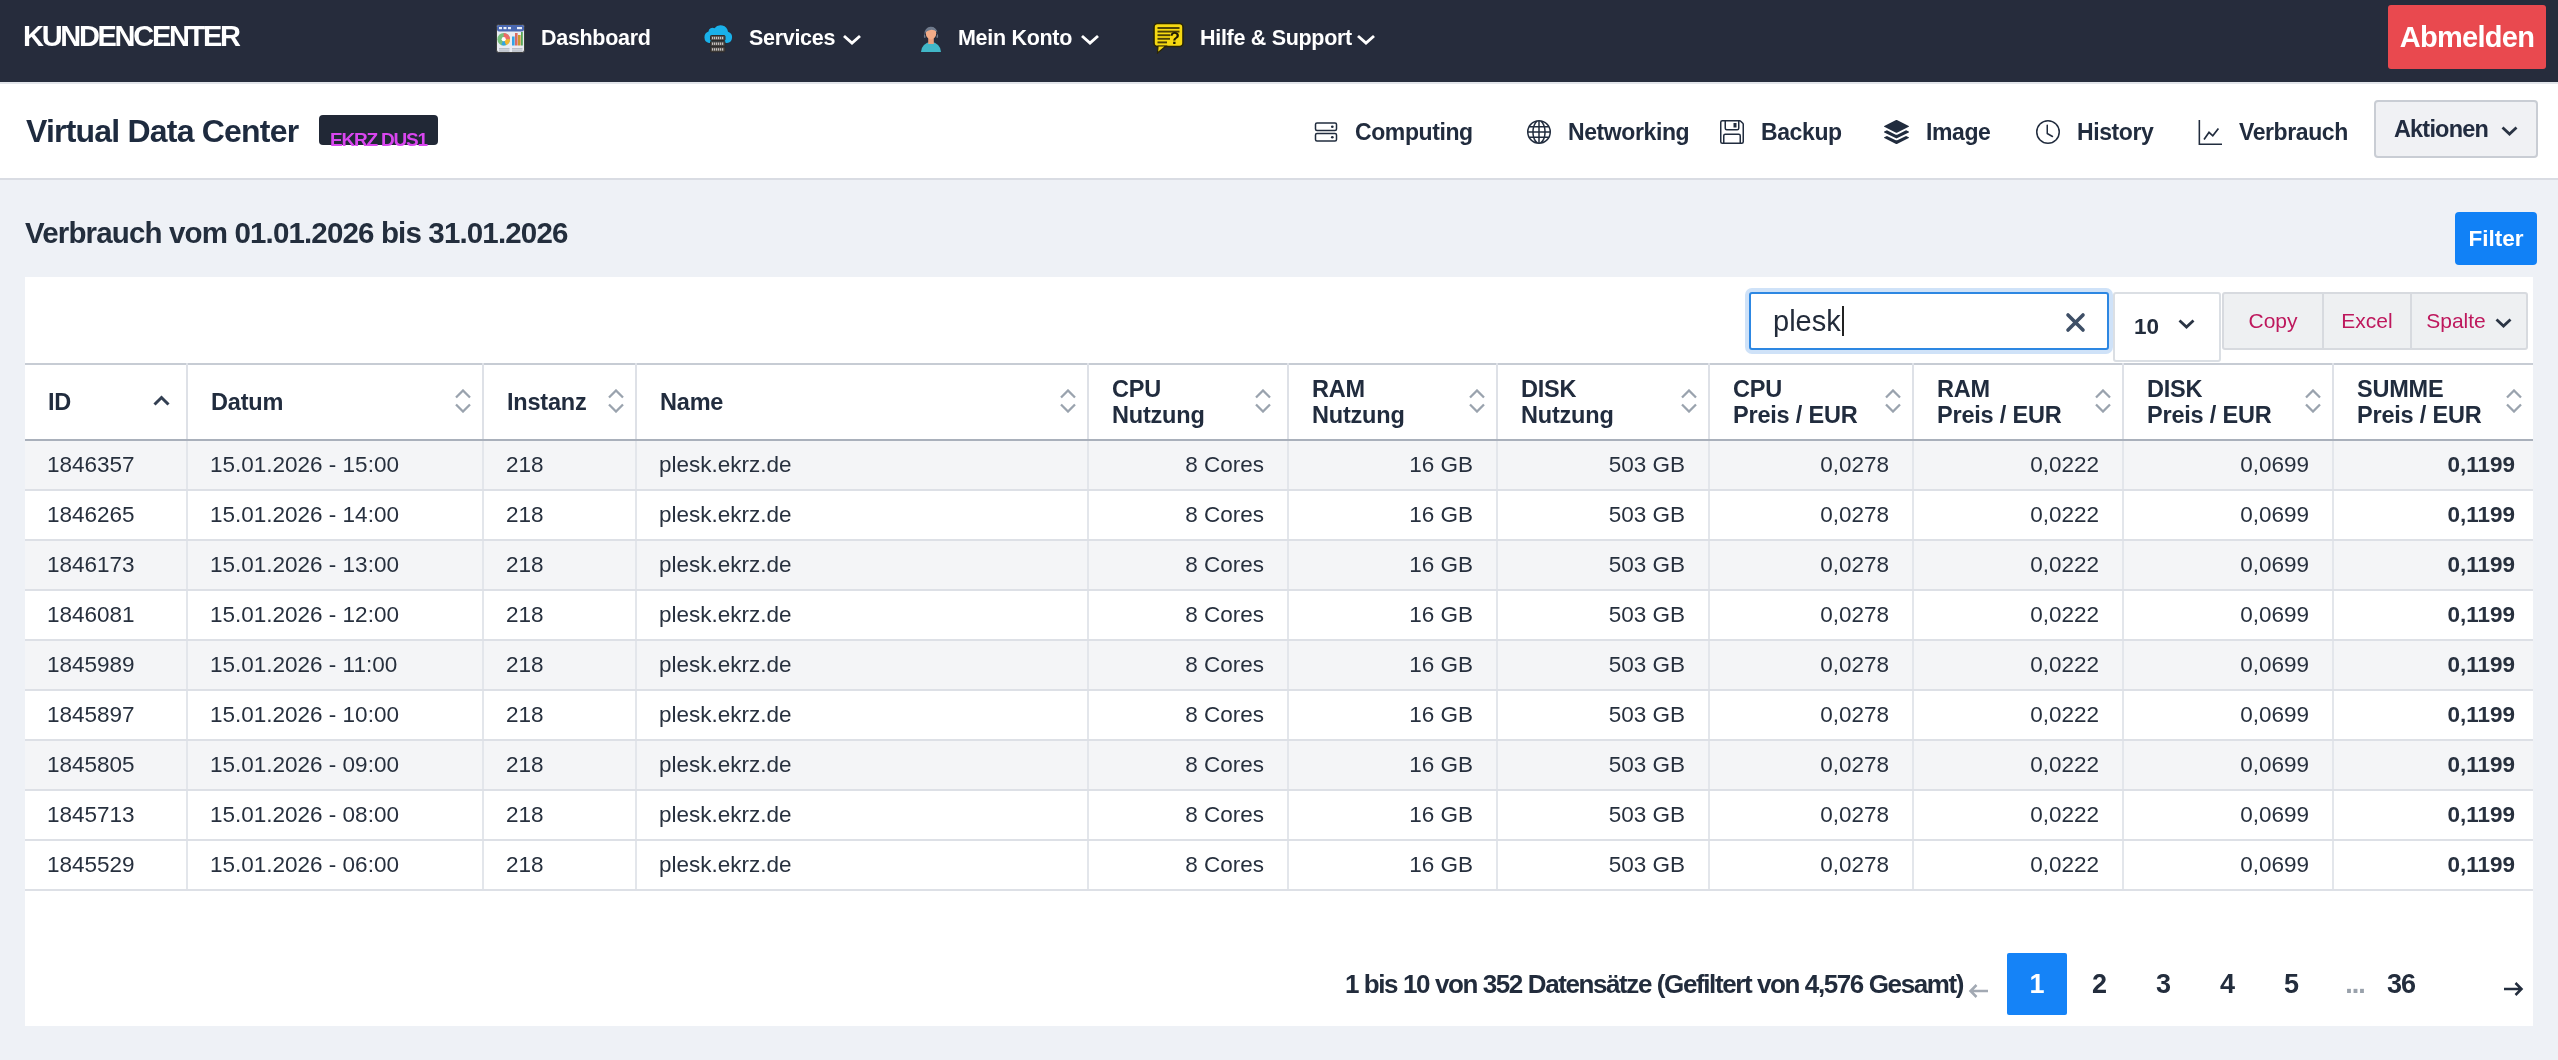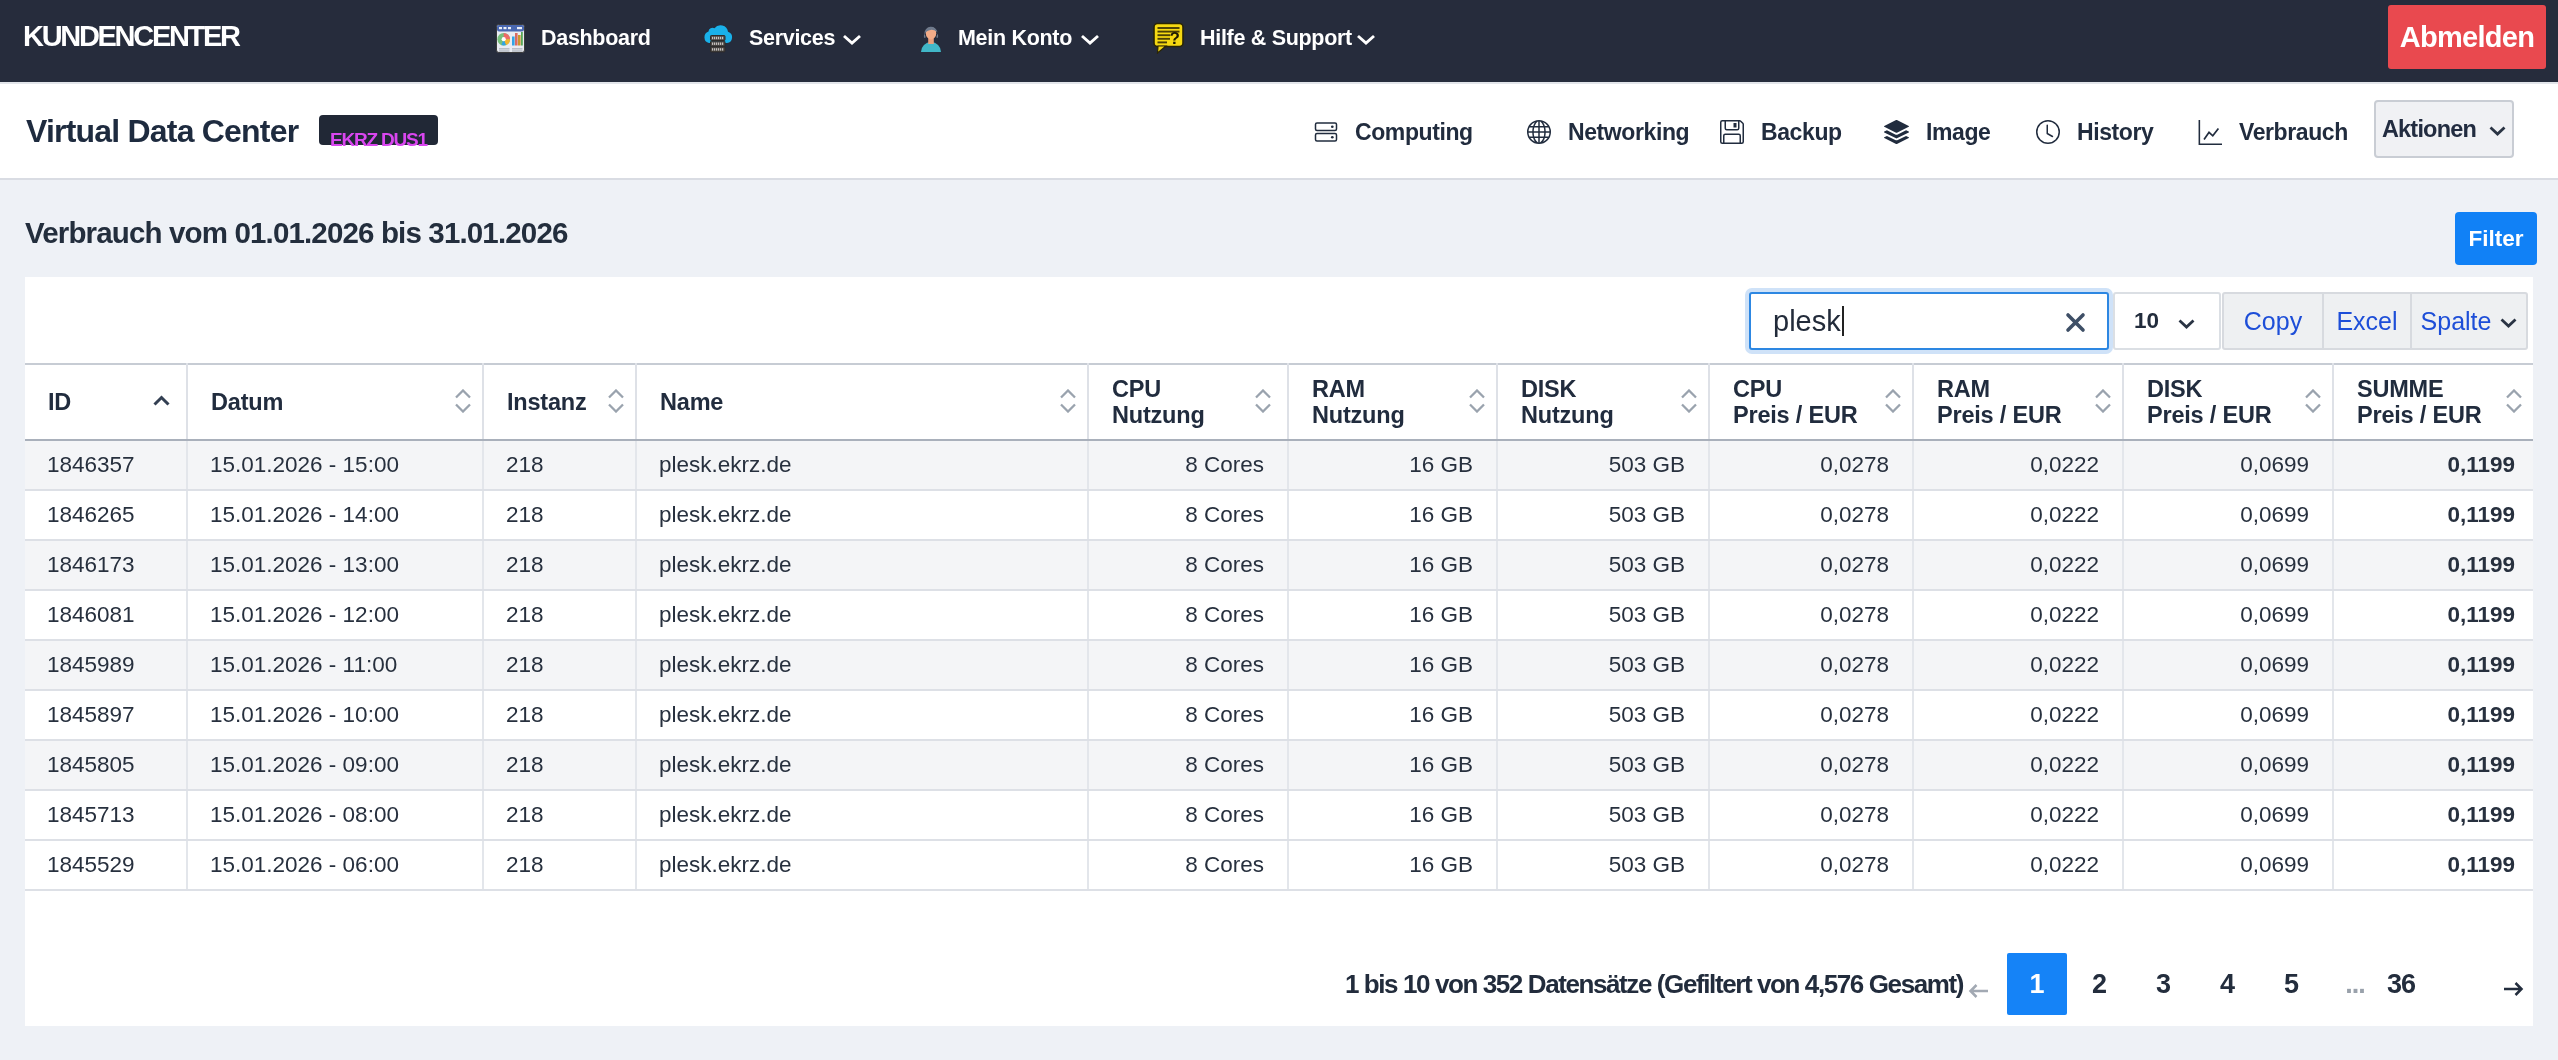--- a/index.html
+++ b/index.html
@@ -10,36 +10,36 @@
 .navitem svg { display:block; }
 .nitext { margin-left:16px; }
 .nchev { margin-left:11px; margin-top:2px; }
 .btn-abmelden { position:absolute; right:12px; top:5px; width:158px; height:64px; background:#e9494f; border-radius:3px; color:#fff; font-size:29px; font-weight:bold; letter-spacing:-0.7px; display:flex; align-items:center; justify-content:center; }
 
 .vdcbar { position:absolute; left:0; top:82px; width:2558px; height:98px; background:#fff; border-top:2px solid #e2e5ea; border-bottom:2px solid #d9dce3; }
 .vdctitle { position:absolute; left:26px; top:29px; font-size:32px; font-weight:bold; letter-spacing:-0.8px; color:#1e2b3f; }
 .vdcbadge { position:absolute; left:319px; top:31px; height:30px; line-height:33px; padding:8px 11px; background:#212836; border-radius:4px; color:#d946ef; font-size:19px; font-weight:bold; letter-spacing:-1.2px; }
 .vmenu { position:absolute; top:0; height:96px; display:flex; align-items:center; color:#212c3e; font-size:23px; font-weight:600; letter-spacing:-0.4px; }
 .vmenu svg { display:block; margin-right:17px; }
-.btn-akt { position:absolute; left:2374px; top:16px; width:140px; height:58px; background:#f0f1f4; border:2px solid #c9cdd4; border-radius:4px; display:flex; align-items:center; justify-content:center; color:#222c40; font-size:23.5px; font-weight:bold; letter-spacing:-0.8px; }
+.btn-akt { position:absolute; left:2374px; top:16px; width:164px; height:58px; background:#f0f1f4; border:2px solid #c9cdd4; border-radius:4px; display:flex; align-items:center; justify-content:center; color:#222c40; font-size:23.5px; font-weight:bold; letter-spacing:-0.8px; }
 .btn-akt svg { margin-left:13px; margin-top:3px; }
 
 .h2row { position:absolute; left:25px; top:216px; font-size:29.5px; font-weight:bold; letter-spacing:-0.85px; color:#232e3d; }
 .btn-filter { position:absolute; left:2455px; top:212px; width:82px; height:53px; background:#1181f6; border-radius:4px; color:#fff; font-size:22.5px; font-weight:bold; display:flex; align-items:center; justify-content:center; }
 
 .card { position:absolute; left:25px; top:277px; width:2508px; height:749px; background:#fff; }
 .search { position:absolute; left:1724px; top:15px; width:360px; height:58px; border:2px solid #2d87e2; border-radius:3px; box-shadow:0 0 0 4px #cfe2f8; background:#fff; display:flex; align-items:center; }
 .search .txt { margin-left:22px; font-size:29px; color:#222b3a; }
 .caret { display:inline-block; width:2px; height:30px; background:#222; margin-left:1px; vertical-align:middle; }
 .search .clr { position:absolute; right:20px; top:17px; }
-.sel10 { position:absolute; left:2088px; top:15px; width:108px; height:58px; background:#fff; border:2px solid #dbdfe4; border-radius:3px; display:flex; align-items:center; }
+.sel10 { position:absolute; left:2088px; top:15px; width:108px; height:70px; background:#fff; border:2px solid #dbdfe4; border-radius:3px; display:flex; align-items:center; }
 .sel10 .n { margin-left:19px; font-size:22.5px; font-weight:bold; color:#222c3c; }
 .sel10 svg { position:absolute; right:24px; top:25px; }
 .bgroup { position:absolute; left:2197px; top:15px; height:58px; display:flex; border:2px solid #d7dadf; border-radius:3px; background:#eef0f2; }
-.bgroup .b { display:flex; align-items:center; justify-content:center; font-size:25px; color:#1d4ed8; border-right:2px solid #d7dadf; }
+.bgroup .b { display:flex; align-items:center; justify-content:center; font-size:21px; color:#be185d; border-right:2px solid #d7dadf; }
 .bgroup .b:last-child { border-right:none; }
 .bgroup svg { margin-left:9px; margin-top:3px; }
 
 table { position:absolute; left:0; top:86px; width:2508px; border-collapse:collapse; table-layout:fixed; }
 th, td { font-size:22.5px; color:#27303e; padding:0; }
 thead th { border-top:2px solid #c7ccd4; border-bottom:2px solid #a9b0bb; border-left:2px solid #dee1e7; border-right:2px solid #dee1e7; height:76px; font-weight:bold; color:#212c3e; text-align:left; vertical-align:middle; position:relative; padding-left:23px; line-height:26px; letter-spacing:-0.2px; font-size:23.5px; }
 thead th:first-child, tbody td:first-child { border-left:none; }
 thead th:last-child, tbody td:last-child { border-right:none; }
 tbody td { height:50px; text-align:right; padding-right:23px; border-bottom:2px solid #dde0e6; border-left:2px solid #e3e6eb; border-right:2px solid #e3e6eb; }
 td.sum { padding-right:18px; }

